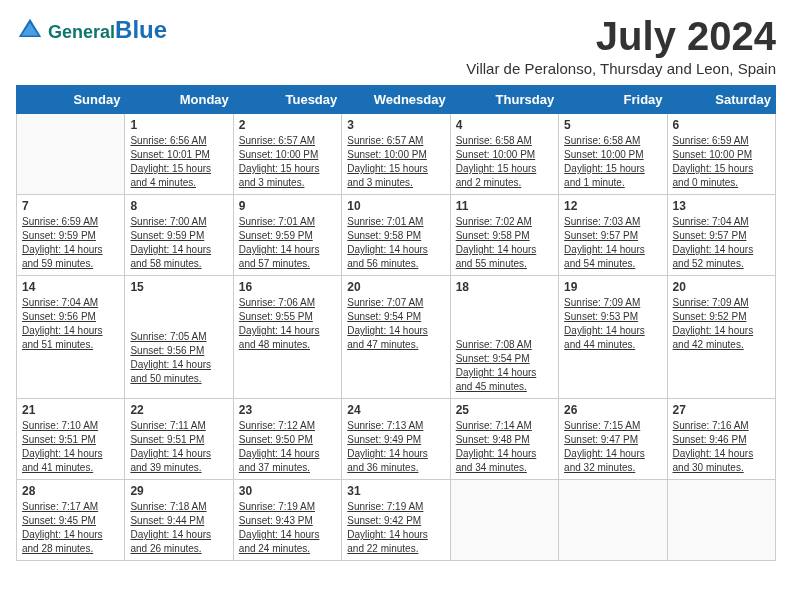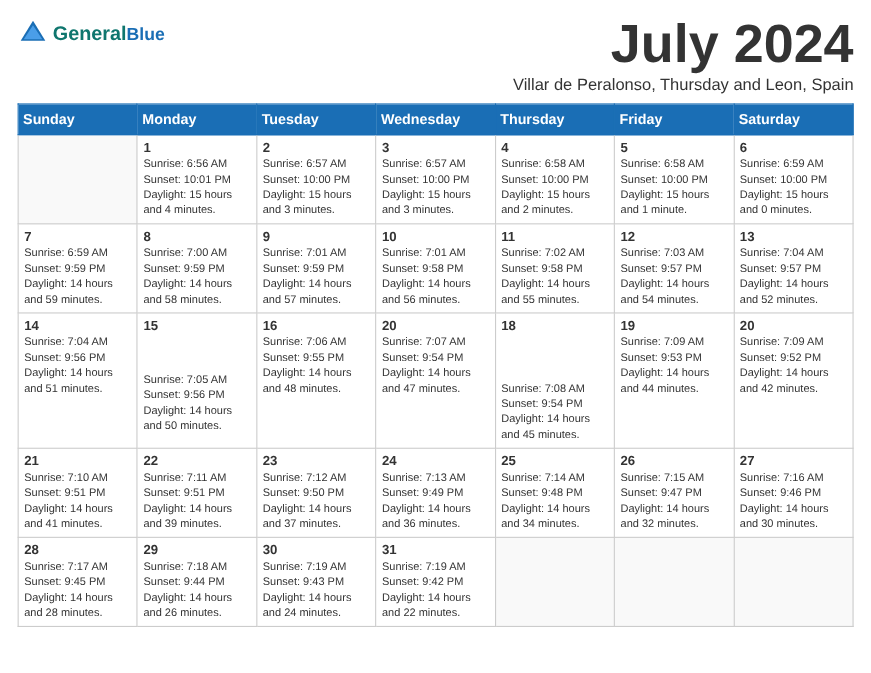--- a/index.html
+++ b/index.html
@@ -20,54 +20,54 @@
       display: flex;
       align-items: center;
       gap: 4px;
     }
     .logo-text-general {
       font-size: 18px;
       font-weight: bold;
       color: #0f766e;
     }
     .logo-text-blue {
-      font-size: 16px;
+      font-size: 24px;
       font-weight: bold;
       color: #1a6eb5;
     }
     .logo-icon {
       width: 28px;
       height: 28px;
     }
     .title-block {
       text-align: right;
     }
     .month-title {
-      font-size: 49px;
+      font-size: 40px;
       font-weight: bold;
       color: #333;
       line-height: 1;
     }
     .location-title {
       font-size: 15px;
       color: #333;
       margin-top: 4px;
     }
     .calendar {
       width: 100%;
       border-collapse: collapse;
       border: 1px solid #ccc;
     }
     .calendar th {
       background-color: #1a6eb5;
       color: #fff;
       font-size: 13px;
       font-weight: bold;
       padding: 6px 4px;
-      text-align: left;
+      text-align: right;
       border: 1px solid #1a6eb5;
     }
     .calendar td {
       vertical-align: top;
       border: 1px solid #ccc;
       padding: 4px 5px;
       font-size: 10.5px;
       color: #333;
       width: calc(100% / 7);
       min-height: 80px;
@@ -75,20 +75,21 @@
     .day-number {
       font-weight: bold;
       font-size: 12px;
       display: block;
       margin-bottom: 2px;
     }
     .day-info {
       font-size: 10px;
       color: #333;
       line-height: 1.4;
+      text-decoration: underline;
     }
     .empty-cell {
       background: #f9f9f9;
     }
   </style>
 </head>
 <body>
 
 <div class="header">
   <div class="logo">

